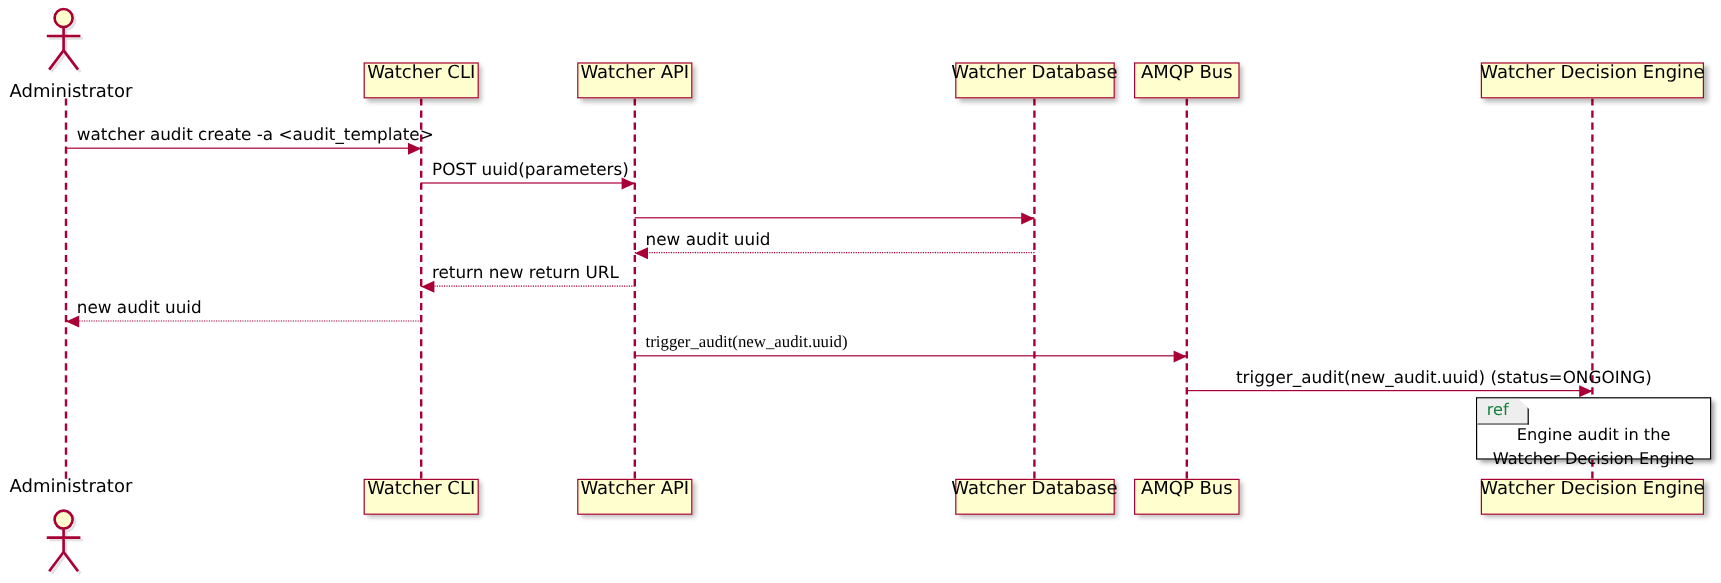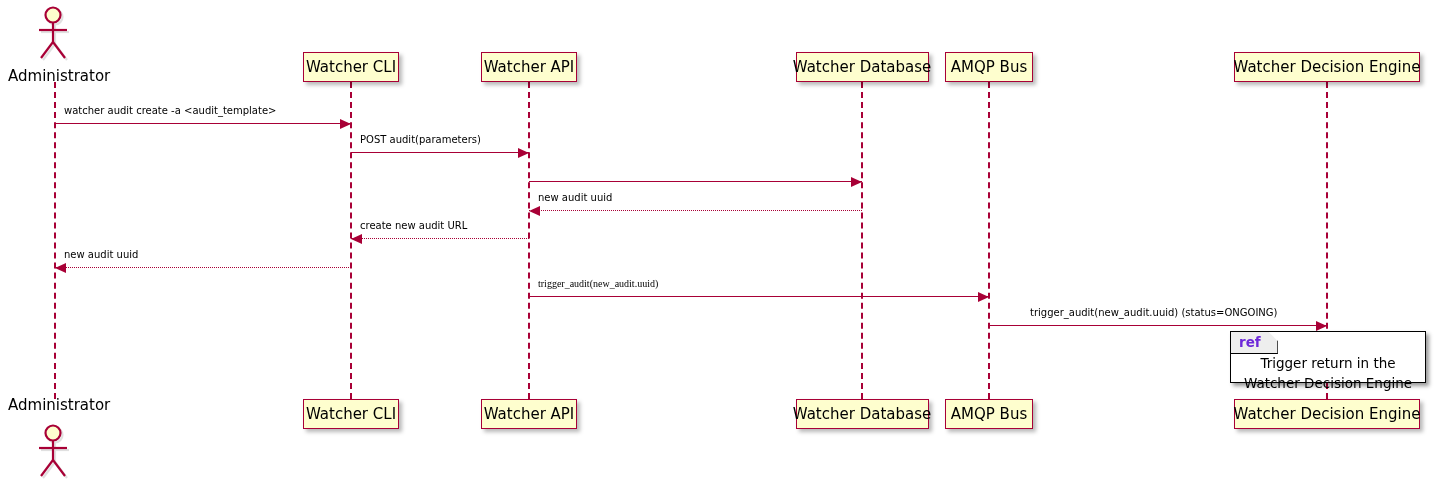--- a/index.html
+++ b/index.html
@@ -26,21 +26,21 @@
     width: 0;
     border-left: 2px dashed #A80036;
   }
   .participant-box {
     position: absolute;
     background: #FEFECE;
     border: 1.5px solid #A80036;
     box-shadow: 3px 3px 4px rgba(0,0,0,0.28);
     box-sizing: border-box;
     display: flex;
-    align-items: center;
+    align-items: flex-start;
     justify-content: center;
     color: #000000;
     font-size: 15px;
     line-height: 1;
     white-space: nowrap;
   }
   .actor-wrap {
     position: absolute;
     text-align: center;
   }
@@ -53,21 +53,21 @@
   .msg-line {
     position: absolute;
     height: 0;
     border-top: 1.6px solid #A80036;
   }
   .msg-line.dotted {
     border-top: 1.6px dotted #A80036;
   }
   .msg-label {
     position: absolute;
-    font-size: 10px;
+    font-size: 14px;
     color: #000000;
     white-space: nowrap;
     line-height: 1;
   }
   .arrowhead {
     position: absolute;
     width: 0;
     height: 0;
   }
   .arrowhead.right {
@@ -87,23 +87,23 @@
     box-shadow: 3px 3px 4px rgba(0,0,0,0.4);
     box-sizing: border-box;
   }
   .ref-tab {
     position: absolute;
     left: 0;
     top: 0;
     background: #EEEEEE;
     border-right: 1.5px solid #000000;
     border-bottom: 1.5px solid #000000;
-    font-weight: bold;
+    font-weight: normal;
     font-size: 13.5px;
-    color: #6d28d9;
+    color: #15803d;
     padding: 2px 16px 2px 8px;
     line-height: 1.25;
     clip-path: polygon(0 0, calc(100% - 9px) 0, 100% 9px, 100% 100%, 0 100%);
   }
   .ref-body {
     position: absolute;
     left: 0;
     top: 22px;
     width: 100%;
     text-align: center;
@@ -181,38 +181,38 @@
       <span>Watcher Decision Engine</span>
     </div>
     <div class="participant-box" style="left: 1234px; top: 399px; width: 186px; height: 30px;">
       <span>Watcher Decision Engine</span>
     </div>
     <div class="msg-line" style="left: 55px; top: 123px; width: 296px;"></div>
     <div class="arrowhead right" style="top: 119px; left: 340px;"></div>
     <div class="msg-label" style="left: 64px; top: 106px;">watcher audit create -a &lt;audit_template&gt;</div>
     <div class="msg-line" style="left: 351px; top: 152px; width: 178px;"></div>
     <div class="arrowhead right" style="top: 148px; left: 518px;"></div>
-    <div class="msg-label" style="left: 360px; top: 135px;">POST audit(parameters)</div>
+    <div class="msg-label" style="left: 360px; top: 135px;">POST uuid(parameters)</div>
     <div class="msg-line" style="left: 529px; top: 181px; width: 333px;"></div>
     <div class="arrowhead right" style="top: 177px; left: 851px;"></div>
     <div class="msg-line dotted" style="left: 529px; top: 210px; width: 333px;"></div>
     <div class="arrowhead left" style="top: 206px; left: 529px;"></div>
     <div class="msg-label" style="left: 538px; top: 193px;">new audit uuid</div>
     <div class="msg-line dotted" style="left: 351px; top: 238px; width: 178px;"></div>
     <div class="arrowhead left" style="top: 234px; left: 351px;"></div>
-    <div class="msg-label" style="left: 360px; top: 221px;">create new audit URL</div>
+    <div class="msg-label" style="left: 360px; top: 221px;">return new return URL</div>
     <div class="msg-line dotted" style="left: 55px; top: 267px; width: 296px;"></div>
     <div class="arrowhead left" style="top: 263px; left: 55px;"></div>
     <div class="msg-label" style="left: 64px; top: 250px;">new audit uuid</div>
     <div class="msg-line" style="left: 529px; top: 296px; width: 460px;"></div>
     <div class="arrowhead right" style="top: 292px; left: 978px;"></div>
     <div class="msg-label" style="left: 538px; top: 279px; font-family: Liberation Serif, serif;">trigger_audit(new_audit.uuid)</div>
     <div class="msg-line" style="left: 989px; top: 325px; width: 338px;"></div>
     <div class="arrowhead right" style="top: 321px; left: 1316px;"></div>
     <div class="msg-label" style="left: 998px; top: 308px; margin-left: 32px;">trigger_audit(new_audit.uuid) (status=ONGOING)</div>
     <div class="ref-box" style="left: 1230px; top: 331px; width: 196px; height: 52px;">
       <div class="ref-tab">ref</div>
       <div class="ref-body">
-        <div>Trigger return in the</div>
+        <div>Engine audit in the</div>
         <div>Watcher Decision Engine</div>
       </div>
     </div>
   </div>
 
 </body></html>

